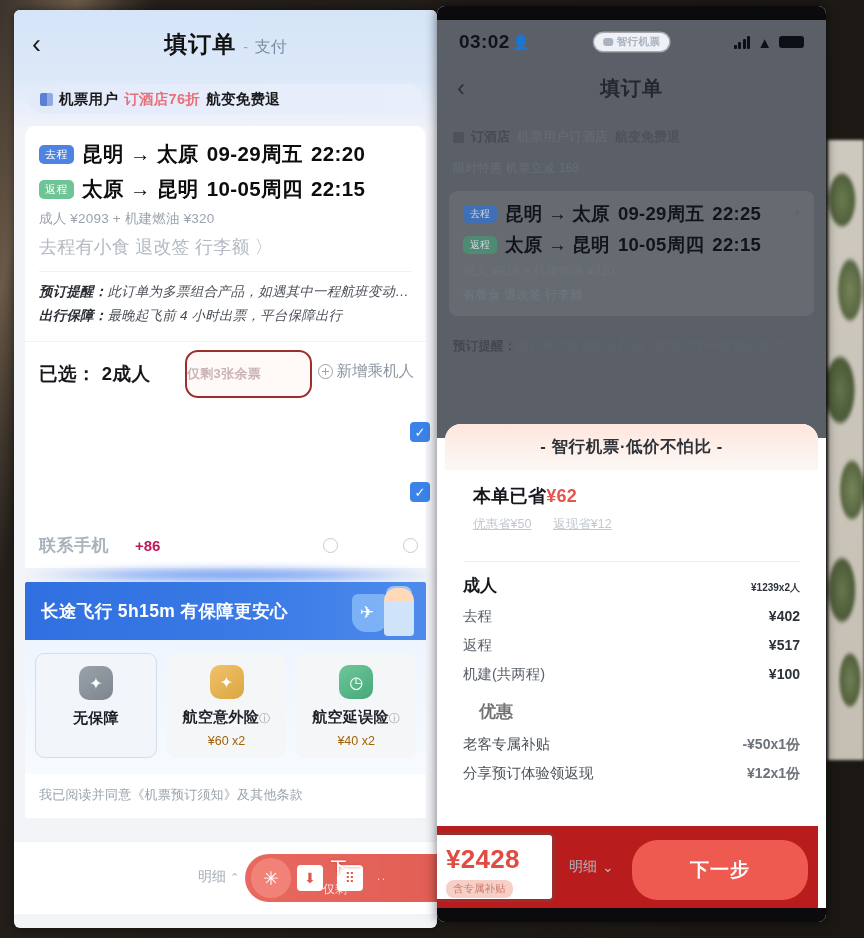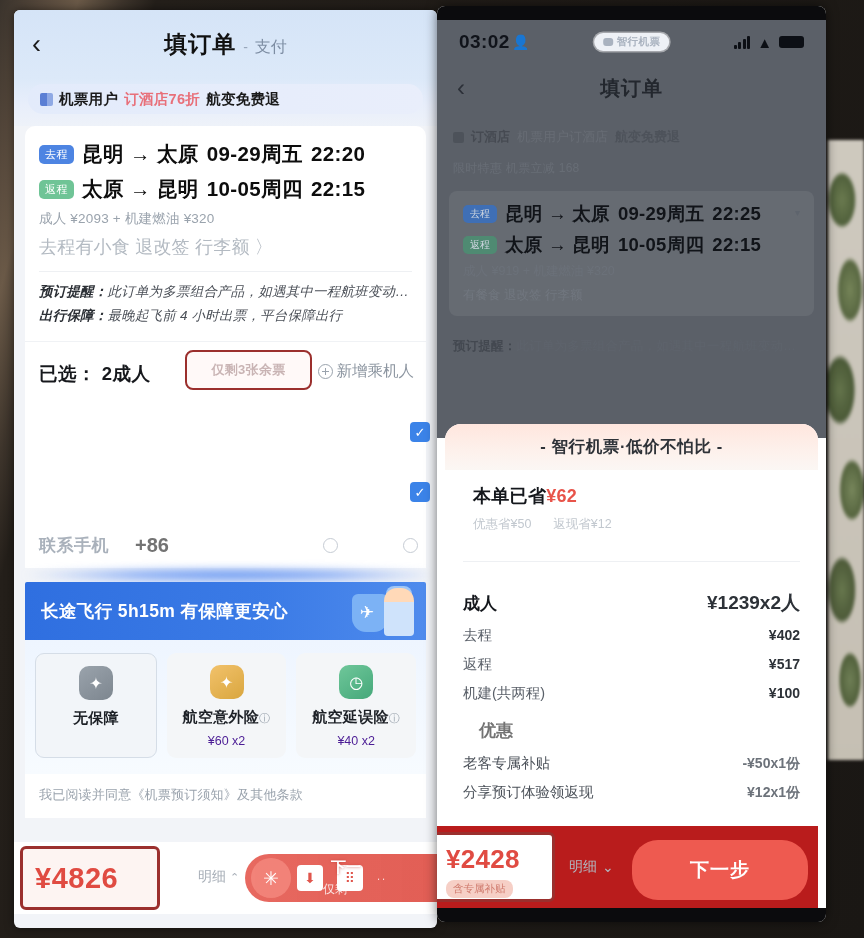--- a/index.html
+++ b/index.html
@@ -112,25 +112,25 @@
     background:#fff; margin: 0 11px; padding: 0 14px 6px;
     border-top: 1px solid #f0f2f5;
   }
   .selected-row {
     display: flex; align-items: center;
     height: 62px; position: relative;
   }
   .selected-label { font-size: 18.5px; font-weight: 700; color: #16181c; letter-spacing: .5px;}
   .remain-box {
     position: absolute; left: 146px; top: 8px;
-    width: 127px; height: 40px;
+    width: 127px; height: 48px;
     border: 2.5px solid #9b2f2d;
-    border-radius: 8px;
+    border-radius: 13px;
     background: rgba(255,244,242,.55);
-    display: flex; align-items: center; justify-content: center;
+    display: flex; align-items: center; 
   }
   .remain-txt { font-size: 13px; color: #c9b4b4; font-weight:600; letter-spacing:.3px;}
   .add-pax {
     position: absolute; right: -2px; top: 19px;
     display: flex; align-items: center; gap: 4px;
     color: #8d96a1; font-size: 15.5px;
   }
   .plus-circ {
     width: 15px; height: 15px; border: 1.3px solid #9aa3ad;
     border-radius: 50%; position: relative; flex:none;
@@ -151,21 +151,21 @@
   }
   .chk.a { top: 12px; }
   .chk.b { top: 72px; }
 
   .contact-row {
     background:#fff; margin: 0 11px; height: 46px;
     display:flex; align-items:center; gap: 26px;
     padding: 0 14px; position: relative;
   }
   .contact-label { font-size: 17px; color: #a9b1bb; font-weight:600; letter-spacing:.5px;}
-  .contact-val { font-size: 20px; color: #737373; font-weight:700; }
+  .contact-val { font-size: 15px; color: #be185d; font-weight:700; }
   .contact-ic {
     position:absolute; width:15px;height:15px;border-radius:50%;
     border:1.4px solid #c6ccd4;
   }
   .contact-ic.one { right: 88px; }
   .contact-ic.two { right: 8px; }
 
   .blur-strip {
     height: 14px; margin: 0 11px;
     background: radial-gradient(ellipse at 52% 50%, #5b8ff0 0%, #7ea6f5 35%, rgba(255,255,255,0) 72%);
@@ -221,21 +221,21 @@
     width: 34px; height: 34px; border-radius: 10px;
     margin: 0 auto 9px;
     display:flex; align-items:center;justify-content:center;
     font-size: 16px; color:#fff;
   }
   .ins-ico.grey { background: linear-gradient(145deg,#9aa3ac,#7d868f); }
   .ins-ico.gold { background: linear-gradient(145deg,#f2c26b,#d9a63f); }
   .ins-ico.green{ background: linear-gradient(145deg,#6fc79a,#45a87a); }
   .ins-name { font-size: 15px; font-weight: 700; color: #1d2127; letter-spacing:.3px;}
   .ins-name .q { font-size: 11px; color:#9aa3ad; font-weight:400; }
-  .ins-price { font-size: 12.5px; color: #4c1d95; margin-top: 7px; }
+  .ins-price { font-size: 12.5px; color: #a16207; margin-top: 7px; }
 
   .agree-row {
     background:#fff; margin: 0 11px; padding: 12px 14px 14px;
     font-size: 13px; color: #9aa3ad; letter-spacing: .2px;
   }
 
   .l-bottombar {
     position:absolute; left:0; right:0; bottom: 14px;
     height: 72px; background: #fff;
     display:flex; align-items:center;
@@ -395,30 +395,30 @@
     display:flex; align-items:center; justify-content:center;
   }
   .m-head-txt { font-size: 16.5px; font-weight:700; color:#2e3238; letter-spacing:.6px;}
   .m-saved {
     margin: 2px 12px 0;
     background: #fff; border-radius: 10px;
     padding: 12px 16px 14px;
   }
   .m-saved-title { font-size: 18px; font-weight: 700; color:#14171c; letter-spacing:.3px;}
   .m-saved-title .amt { color: #e8544a; }
-  .m-saved-sub { margin-top: 8px; font-size: 12.5px; color:#c2c8cf; display:flex; gap:22px;}
+  .m-saved-sub { margin-top: 8px; font-size: 12.5px; color:#c2c8cf; display:flex; gap:22px;text-decoration:underline;}
 
   .m-body { padding: 4px 18px 0; }
   .m-sep { height: 1px; background: #eef0f3; margin: 10px 0 12px; }
   .m-row {
     display:flex; justify-content:space-between; align-items:baseline;
     margin-bottom: 10px;
   }
   .m-row.head .k { font-size: 17px; font-weight:700; color:#14171c;}
-  .m-row.head .v { font-size: 19px; color:#2d3238; font-weight:600;margin-top:16px;}
+  .m-row.head .v { font-size: 10px; color:#2d3238; font-weight:600;}
   .m-row .k { font-size: 14.5px; color:#4c525a; }
   .m-row .v { font-size: 14px; color:#2d3238; font-weight:600;}
   .m-row.sub .k { color:#5a6069; }
   .m-sec-title { font-size: 17px; font-weight:700; color:#737373; margin: 16px 16px 12px;}
   .m-row.disc .v { color:#6c727a; }
 
   .r-bottombar {
     position:absolute; left:0; right:8px; bottom: 14px; height: 82px;
     background:#b91c1c; display:flex; align-items:center;
   }
@@ -563,23 +563,20 @@
         <div class="ins-price">¥40 x2</div>
       </div>
     </div>
   </div>
 
   <div class="agree-row">
     <span>我已阅读并同意《机票预订须知》及其他条款</span>
   </div>
 
   <div class="l-bottombar">
-    <div class="price-box-l">
-      <span class="price-l">¥4826</span>
-    </div>
     <div class="detail-l">
       <span>明细</span>
       <span class="chev-l">⌃</span>
     </div>
     <div class="overlay-dock">
       <span class="dock-circ">✳</span>
       <span class="dock-ic">⬇</span>
       <span class="dock-ic">⠿</span>
       <span class="dock-dots">∙∙</span>
       <span class="dock-lbl">下一</span>

